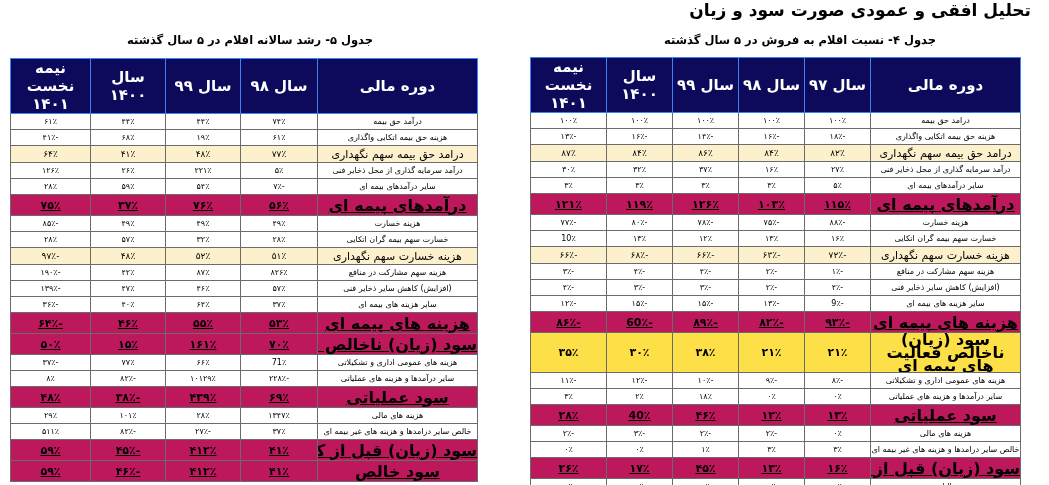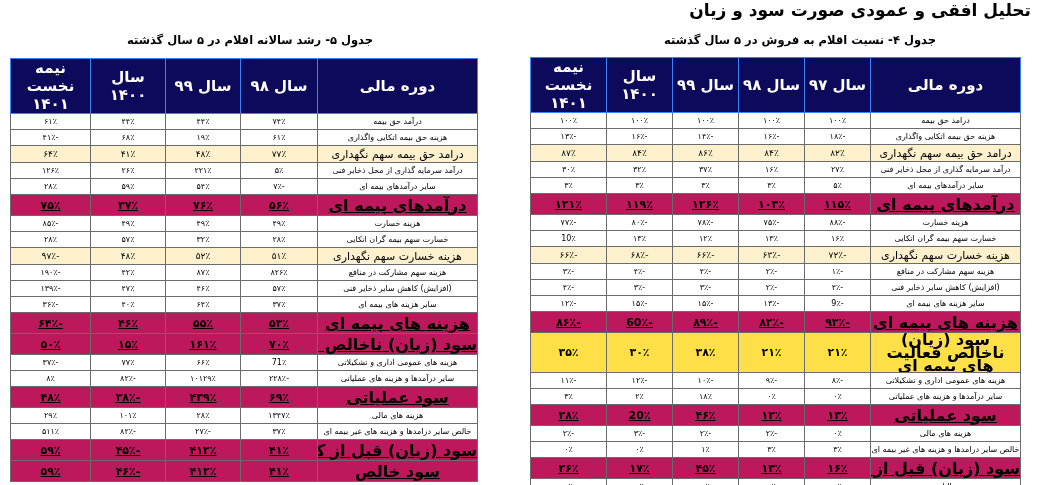--- a/index.html
+++ b/index.html
@@ -347,21 +347,21 @@
         <td>۰٪</td>
         <td>۱۸٪</td>
         <td>۲٪</td>
         <td>۳٪</td>
       </tr>
       <tr class="bold">
         <td class="label">سود عملیاتی</td>
         <td>۱۳٪</td>
         <td>۱۲٪</td>
         <td>۴۶٪</td>
-        <td>20٪</td>
+        <td>40٪</td>
         <td>۲۸٪</td>
       </tr>
       <tr class="">
         <td class="label">هزینه های مالی</td>
         <td>۰٪</td>
         <td>-۲٪</td>
         <td>-۲٪</td>
         <td>-۳٪</td>
         <td>-۲٪</td>
       </tr>

